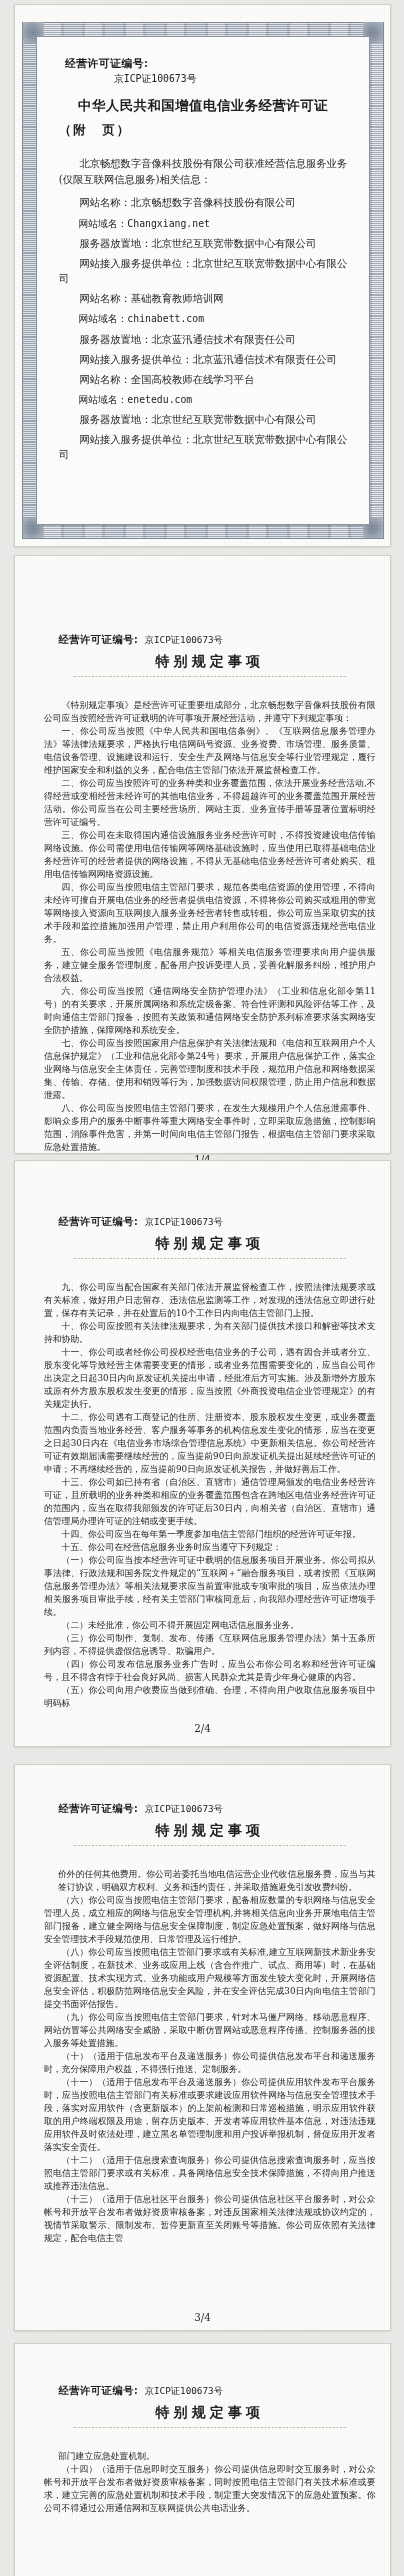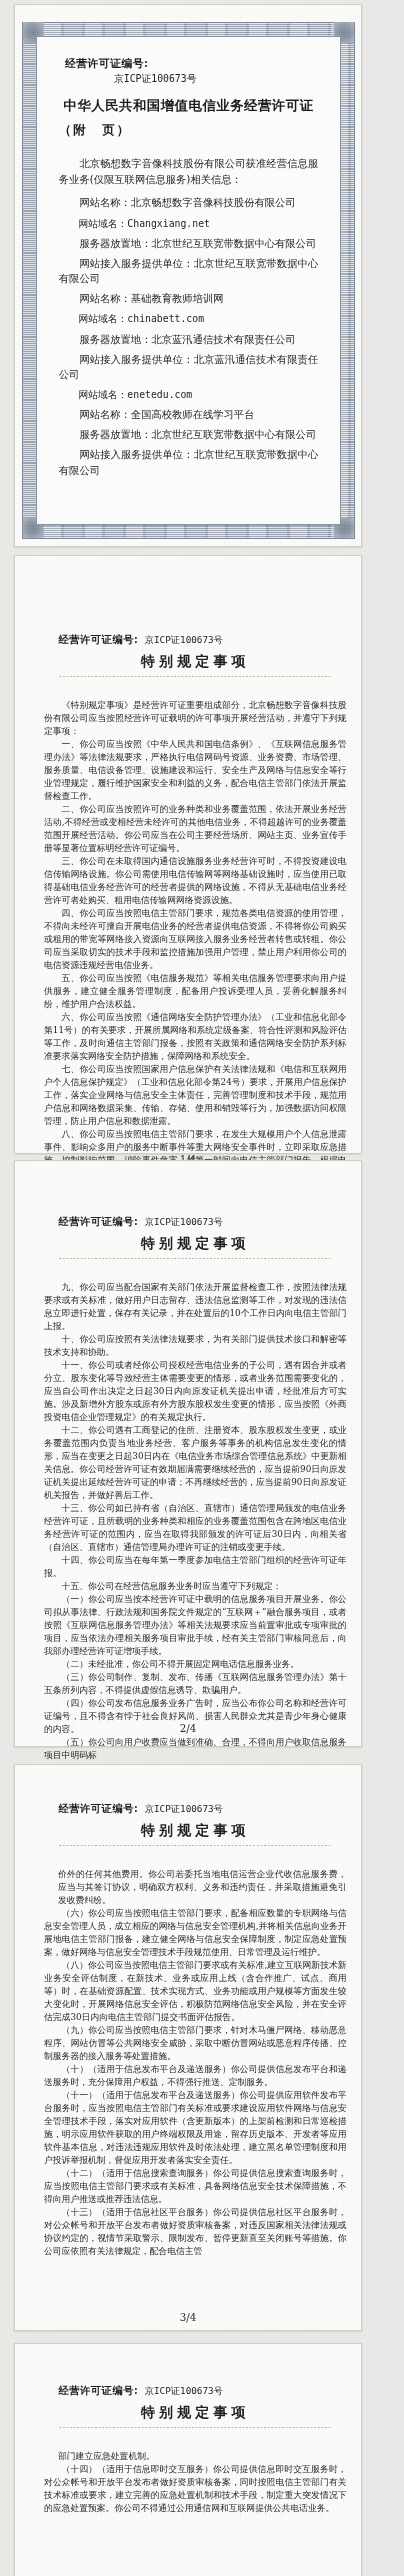--- a/index.html
+++ b/index.html
@@ -3,21 +3,21 @@
 <meta charset="utf-8">
 <style>
   html,body{margin:0;padding:0;}
   body{
     width:405px;height:2873px;position:relative;
     background:#e8e8e6;
     font-family:"DejaVu Serif","DejaVu Sans",serif;
     color:#1d1d1d;
   }
   .page{
-    position:absolute;left:14px;width:348px;
+    position:absolute;left:14px;width:377px;
     background:#fafaf8;
     background-image:repeating-linear-gradient(90deg, rgba(0,0,0,0.015) 0 0.5px, transparent 0.5px 4.1px);
     border:0.5px solid #cfcfca;
     box-shadow:0 0.5px 1.5px rgba(0,0,0,.18);
     box-sizing:border-box;
   }
   
   #page1{top:4.1px;height:543px;}
   .cert-frame{
     position:absolute;left:7.2px;right:6.2px;top:16.5px;bottom:7.2px;
@@ -96,22 +96,22 @@
       <div class="cert-body">
         <p class="cert-intro">北京畅想数字音像科技股份有限公司获准经营信息服务业务(仅限互联网信息服务)相关信息：</p>
         <p class="cert-entry">网站名称：北京畅想数字音像科技股份有限公司</p>
         <p class="cert-entry latin">网站域名：Changxiang.net</p>
         <p class="cert-entry">服务器放置地：北京世纪互联宽带数据中心有限公司</p>
         <p class="cert-entry">网站接入服务提供单位：北京世纪互联宽带数据中心有限公司</p>
         <p class="cert-entry">网站名称：基础教育教师培训网</p>
         <p class="cert-entry latin">网站域名：chinabett.com</p>
         <p class="cert-entry">服务器放置地：北京蓝汛通信技术有限责任公司</p>
         <p class="cert-entry">网站接入服务提供单位：北京蓝汛通信技术有限责任公司</p>
+        <p class="cert-entry">网站名称：全国高校教师在线学习平台</p>
         <p class="cert-entry latin">网站域名：enetedu.com</p>
-        <p class="cert-entry">网站名称：全国高校教师在线学习平台</p>
         <p class="cert-entry">服务器放置地：北京世纪互联宽带数据中心有限公司</p>
         <p class="cert-entry">网站接入服务提供单位：北京世纪互联宽带数据中心有限公司</p>
       </div>
     </div>
   </div>
 </div>
 
 <div class="page p2" id="page2">
   <div class="sheet">
     <div class="lic-row">

